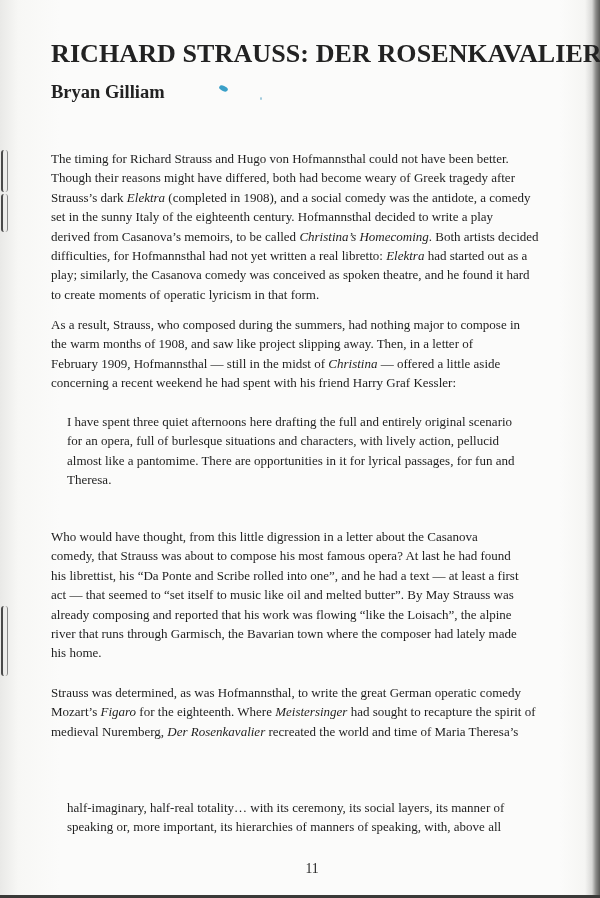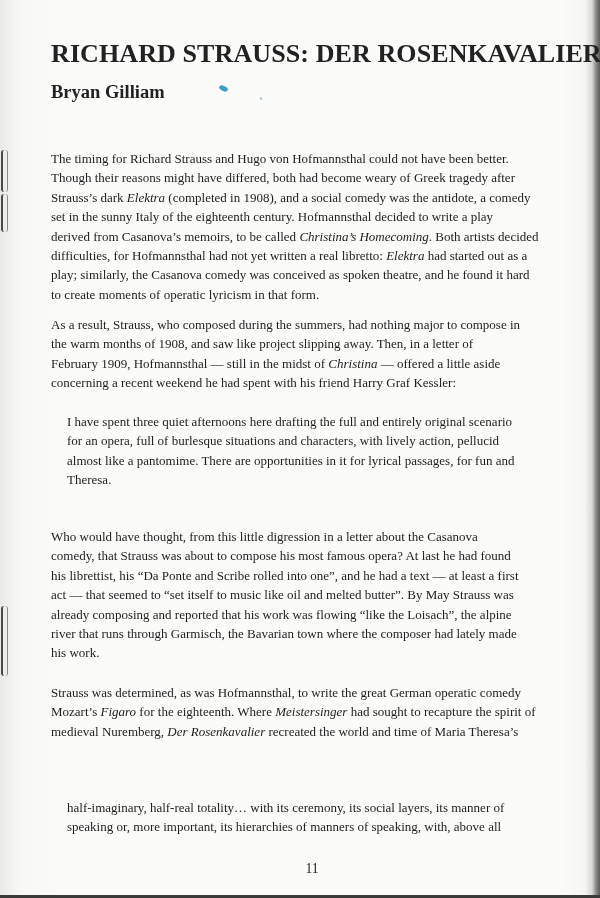--- a/index.html
+++ b/index.html
@@ -136,21 +136,21 @@
       <span class="ln">almost like a pantomime. There are opportunities in it for lyrical passages, for fun and</span>
       <span class="ln">Theresa.</span>
     </p>
   <p class="para" style="top:527px">
       <span class="ln">Who would have thought, from this little digression in a letter about the Casanova</span>
       <span class="ln">comedy, that Strauss was about to compose his most famous opera? At last he had found</span>
       <span class="ln">his librettist, his “Da Ponte and Scribe rolled into one”, and he had a text — at least a first</span>
       <span class="ln">act — that seemed to “set itself to music like oil and melted butter”. By May Strauss was</span>
       <span class="ln">already composing and reported that his work was flowing “like the Loisach”, the alpine</span>
       <span class="ln">river that runs through Garmisch, the Bavarian town where the composer had lately made</span>
-      <span class="ln">his work.</span>
+      <span class="ln">his home.</span>
     </p>
   <p class="para" style="top:683px">
       <span class="ln">Strauss was determined, as was Hofmannsthal, to write the great German operatic comedy</span>
       <span class="ln">Mozart’s <i>Figaro</i> for the eighteenth. Where <i>Meistersinger</i> had sought to recapture the spirit of</span>
       <span class="ln">medieval Nuremberg, <i>Der Rosenkavalier</i> recreated the world and time of Maria Theresa’s</span>
     </p>
   <p class="para quote" style="top:798px">
       <span class="ln">half-imaginary, half-real totality… with its ceremony, its social layers, its manner of</span>
       <span class="ln">speaking or, more important, its hierarchies of manners of speaking, with, above all</span>
     </p>

